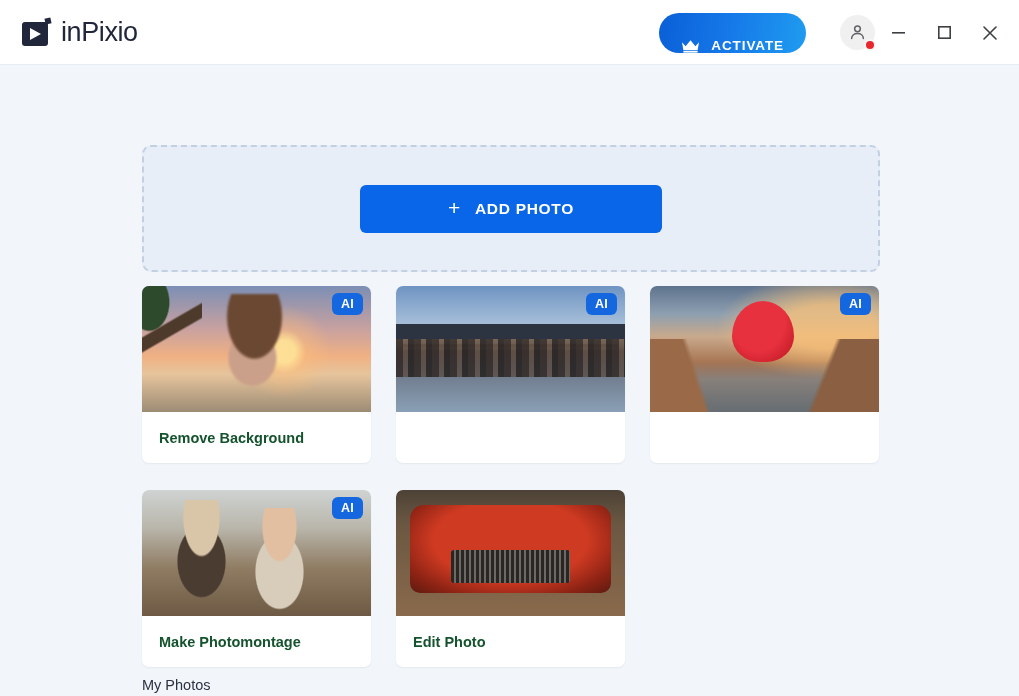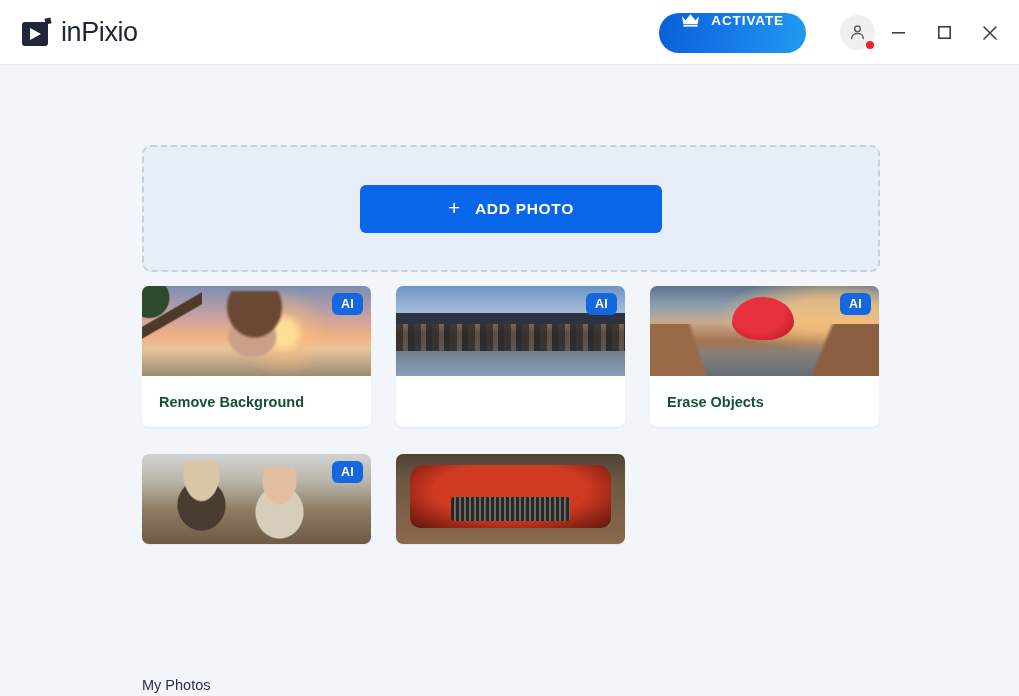--- a/index.html
+++ b/index.html
@@ -44,21 +44,21 @@
   .header-right {
     position: absolute; right: 0; top: 0; height: 65px;
     display: flex; align-items: center;
   }
   .activate-btn {
     height: 40px; padding: 0 22px;
     border: none; border-radius: 20px;
     background: linear-gradient(100deg, #0a5fd6 0%, #1577e8 45%, #1f9cf0 100%);
     color: #fff; font-size: 13.5px; font-weight: 700;
     letter-spacing: 0.9px;
-    display: flex; align-items: flex-start; gap: 11px;
+    display: flex; align-items: flex-end; gap: 11px;
     cursor: pointer;
   }
   .crown { display: block; }
   .account {
     position: relative; width: 35px; height: 35px;
     border-radius: 50%; background: #f0f0f0;
     margin-left: 34px;
     display: flex; align-items: center; justify-content: center;
     cursor: pointer;
   }
@@ -97,21 +97,21 @@
 
   
   .cards { position: absolute; left: 142px; top: 221px; width: 740px; }
   .card-row { display: flex; gap: 25px; margin-bottom: 27px; }
   .card {
     width: 229px; background: #ffffff;
     border-radius: 7px; overflow: hidden;
     box-shadow: 0 1px 2px rgba(30,50,90,0.07);
     cursor: pointer;
   }
-  .card-thumb { position: relative; height: 90px; overflow: hidden; }
+  .card-thumb { position: relative; height: 126px; overflow: hidden; }
   .card-thumb .scene { position: absolute; inset: 0; }
   .ai-badge {
     position: absolute; right: 8px; top: 7px;
     background: #1567e0; color: #fff;
     font-size: 12.5px; font-weight: 700; letter-spacing: 0.3px;
     padding: 4px 9px; border-radius: 6px;
     line-height: 1.15;
   }
   .card-label {
     height: 51px; display: flex; align-items: center;
@@ -284,34 +284,35 @@
             <div class="card-thumb">
               <div class="scene sc-bridge"></div>
               <div class="ai-badge">AI</div>
             </div>
           </div>
           <div class="card">
             <div class="card-thumb">
               <div class="scene sc-balloon"></div>
               <div class="ai-badge">AI</div>
             </div>
-            <div class="card-label">Erase Objects</div>
           </div>
         </div>
         <div class="card-row">
           <div class="card">
             <div class="card-thumb">
               <div class="scene sc-friends"></div>
               <div class="ai-badge">AI</div>
             </div>
+            <div class="card-label">Make Photomontage</div>
           </div>
           <div class="card">
             <div class="card-thumb">
               <div class="scene sc-car"></div>
             </div>
+            <div class="card-label">Edit Photo</div>
           </div>
         </div>
       </div>
 
     <div class="myphotos-title">My Photos</div>
 
   </div>
 </div>
 
 </body></html>

